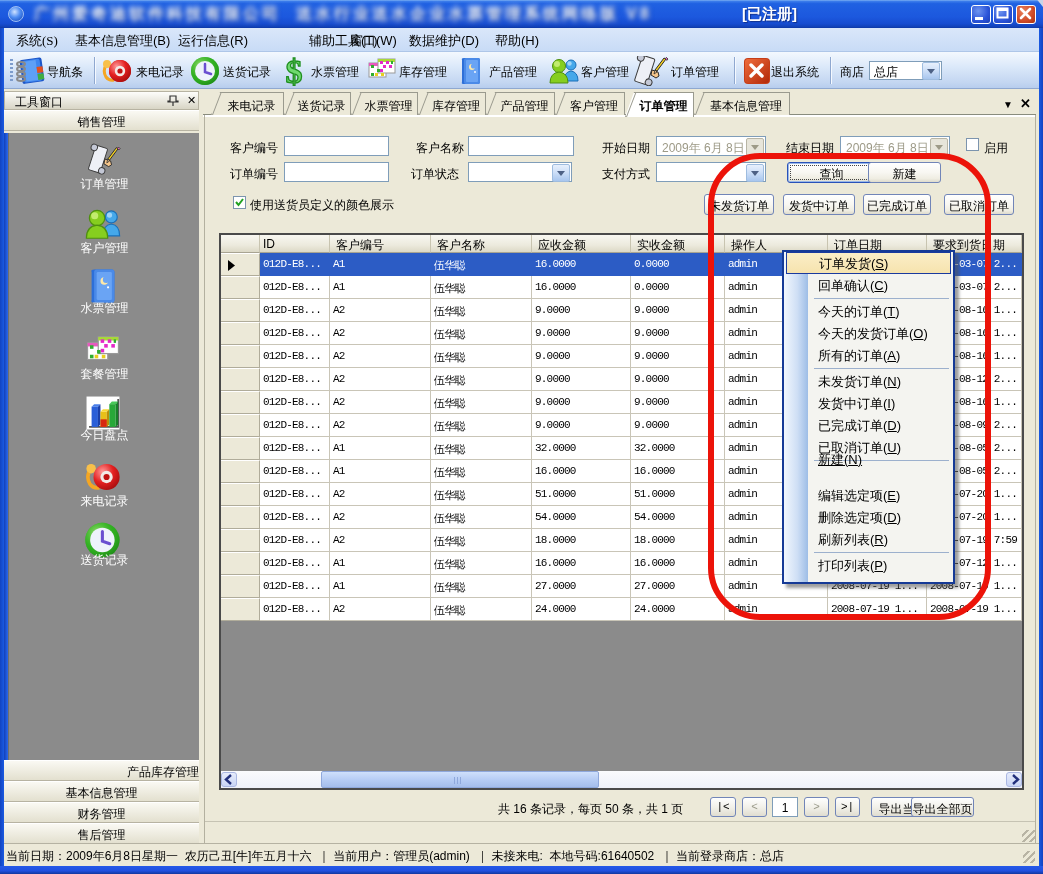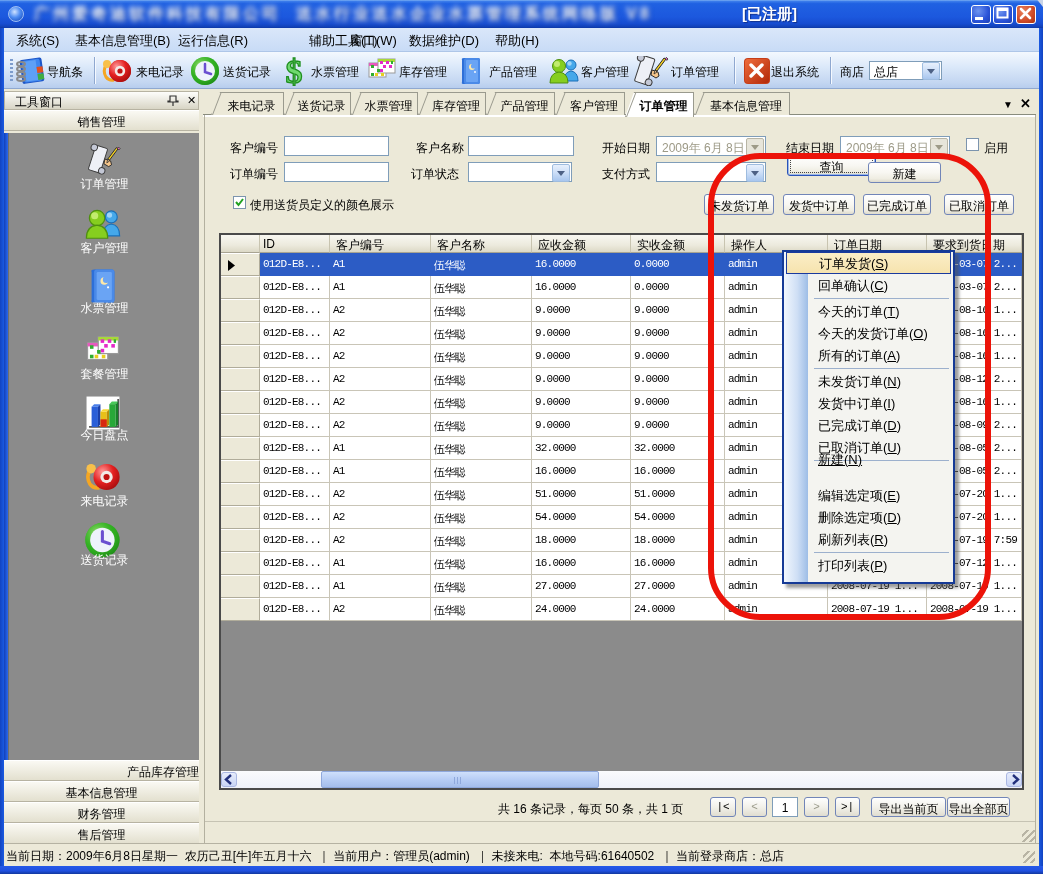--- a/index.html
+++ b/index.html
@@ -96,21 +96,21 @@
         <rect x="3" y="2" width="11" height="3" fill="#fff"></rect>
       </svg></div>
 <div class="abs wbtn r" style="left:1016px;"><svg width="18" height="17">
         <path d="M4 3 L13 12 M13 3 L4 12" stroke="#fff" stroke-width="2.6" stroke-linecap="round"></path>
       </svg></div>
 <div class="abs" id="borderL"></div>
 <div class="abs" id="borderR"></div>
 <div class="abs" id="borderB"></div>
 <div class="abs" style="left:1036px;top:0;width:7px;height:7px;background:#c8d4e8;clip-path:polygon(20% 0,100% 0,100% 100%);"></div>
 <div class="abs" id="menubar">
-<span style="left:12px;">系统(S)</span>
+<span style="left:12px;font-family:Liberation Serif, serif;">系统(S)</span>
 <span style="left:71px;">基本信息管理(B)</span>
 <span style="left:174px;">运行信息(R)</span>
 <span style="left:260px;margin-left:45px;">辅助工具(T)</span>
 <span style="left:346px;">窗口(W)</span>
 <span style="left:405px;">数据维护(D)</span>
 <span style="left:491px;">帮助(H)</span>
 </div>
 <div class="abs" id="toolbar">
 <div id="grip" class="abs"></div>
 <svg class="ticon" style="left:10px;" width="33" height="30" viewBox="0 0 33 30">
@@ -361,21 +361,21 @@
 <span class="lbl" style="left:27px;top:77px;">订单编号</span>
       <div class="inp" style="left:81px;top:73px;width:105px;"></div>
 <span class="lbl" style="left:208px;top:77px;">订单状态</span>
       <div class="inp combo" style="left:265px;top:73px;width:104px;">
         <div class="arrow"></div>
       </div>
 <span class="lbl" style="left:399px;top:77px;">支付方式</span>
       <div class="inp combo" style="left:453px;top:73px;width:110px;">
         <div class="arrow"></div>
       </div>
-<div class="btn" style="left:584px;top:66px;width:89px;outline:1px dotted #444;outline-offset:-4px;border:1px solid #2a52b8;box-shadow:inset 0 0 0 1px #9ab8e8;">查询</div>
+<div class="btn" style="left:584px;top:73px;width:89px;outline:1px dotted #444;outline-offset:-4px;border:1px solid #2a52b8;box-shadow:inset 0 0 0 1px #9ab8e8;">查询</div>
 <div class="btn" style="left:665px;top:73px;width:73px;">新建</div>
 <div class="cb" style="left:30px;top:107px;"><svg width="11" height="11" viewBox="0 0 11 11">
           <path d="M2 5 L4.5 8 L9 2" stroke="#21a121" stroke-width="2" fill="none"></path>
         </svg></div>
       <span class="lbl" style="left:47px;top:108px;">使用送货员定义的颜色展示</span>
 <div class="btn" style="left:501px;top:105px;width:70px;">未发货订单</div>
 <div class="btn" style="left:580px;top:105px;width:72px;">发货中订单</div>
 <div class="btn" style="left:660px;top:105px;width:68px;">已完成订单</div>
 <div class="btn" style="left:741px;top:105px;width:70px;">已取消订单</div>
 <div class="abs" id="grid">
@@ -580,21 +580,21 @@
             </svg></div>
 </div>
       </div>
 <span class="lbl mono" style="left:295px;top:712px;font-size:12px;">共 16 条记录，每页 50 条，共 1 页</span>
 <div class="pgbtn" style="left:507px;top:708px;width:26px;">|&lt;</div>
 <div class="pgbtn" style="left:539px;top:708px;width:25px;color:#9a9a8a;">&lt;</div>
 <div class="inp" style="left:569px;top:708px;width:26px;text-align:center;padding-top:3px;box-sizing:border-box;font-size:12px;">1</div>
 <div class="pgbtn" style="left:601px;top:708px;width:25px;color:#9a9a8a;">&gt;</div>
 <div class="pgbtn" style="left:632px;top:708px;width:25px;">&gt;|</div>
 <div class="pgbtn" style="left:668px;top:708px;width:75px;font-size:12px;">导出当前页</div>
-<div class="pgbtn" style="left:744px;top:708px;width:63px;font-size:12px;">导出全部页</div>
+<div class="pgbtn" style="left:708px;top:708px;width:63px;font-size:12px;">导出全部页</div>
 <div class="abs" style="left:819px;top:741px;width:14px;height:12px;background:repeating-linear-gradient(135deg,transparent 0 3px,#b8b4a4 3px 5px);"></div>
 </div>
 <div class="abs" style="left:204px;top:115px;width:1px;height:728px;background:#b3b09f;"></div>
 <div class="abs" style="left:205px;top:821px;width:830px;height:1px;background:#c6c3b3;"></div>
 <div class="abs" style="left:1035px;top:115px;width:1px;height:728px;background:#b3b09f;"></div>
 <div class="abs" id="statusbar">当前日期：2009年6月8日星期一&nbsp;&nbsp;农历己丑[牛]年五月十六&nbsp; ｜ 当前用户：管理员(admin)&nbsp; ｜ 未接来电:&nbsp; 本地号码:61640502&nbsp; ｜ 当前登录商店：总店<div style="position:absolute;right:4px;bottom:3px;width:12px;height:12px;background:repeating-linear-gradient(135deg,transparent 0 3px,#b8b4a4 3px 5px);"></div></div>
 <div class="abs" id="cmenu">
       <div class="strip"></div>
 <div class="mi hot" style="top:0px;">订单发货(<u>S</u>)</div>
 <div class="mi" style="top:22px;">回单确认(<u>C</u>)</div>

